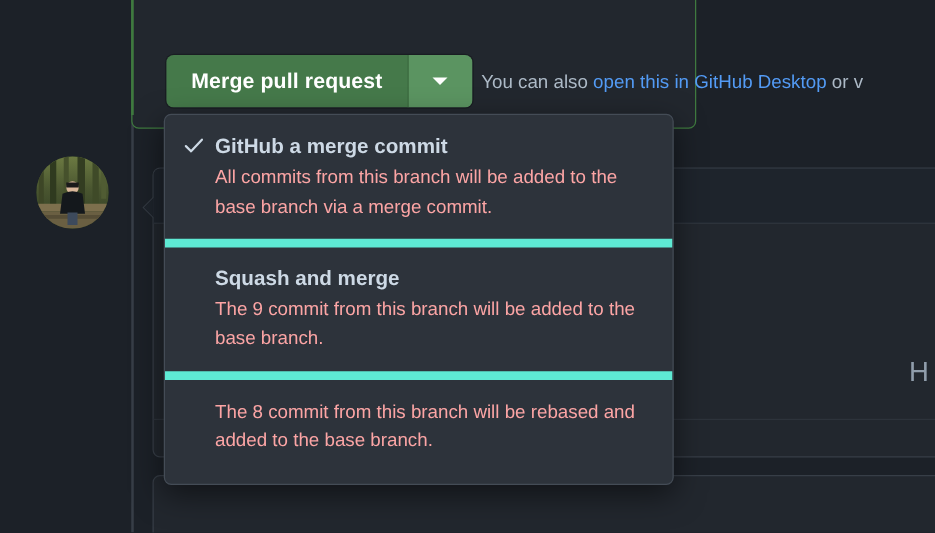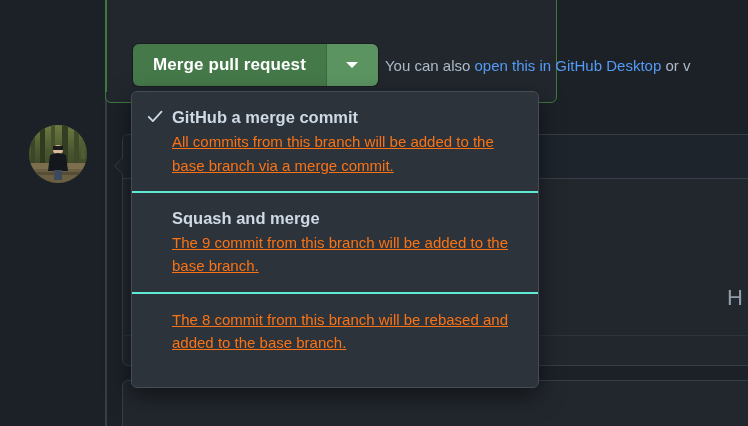--- a/index.html
+++ b/index.html
@@ -208,35 +208,34 @@
     border-radius: 6px;
     box-shadow: 0 8px 24px rgba(0,0,0,0.5);
     overflow: hidden;
   }
   .menu-item {
     position: relative;
     padding: 14px 16px 14px 40px;
     cursor: pointer;
   }
   .menu-item + .menu-item {
-    border-top: 2px solid #5eead4;
+    border-top: 7px solid #5eead4;
   }
   .menu-title {
     font-size: 16.5px;
     font-weight: bold;
     color: #cdd9e5;
     line-height: 1.35;
     margin-bottom: 2px;
   }
   .menu-desc {
     font-size: 15px;
-    color: #f97316;
+    color: #fca5a5;
     line-height: 1.55;
     max-width: 350px;
-    text-decoration: underline;
   }
   .check-icon {
     position: absolute;
     left: 14px;
     top: 16px;
     width: 18px;
     height: 18px;
     color: #cdd9e5;
   }
   .check-icon svg { display: block; }

